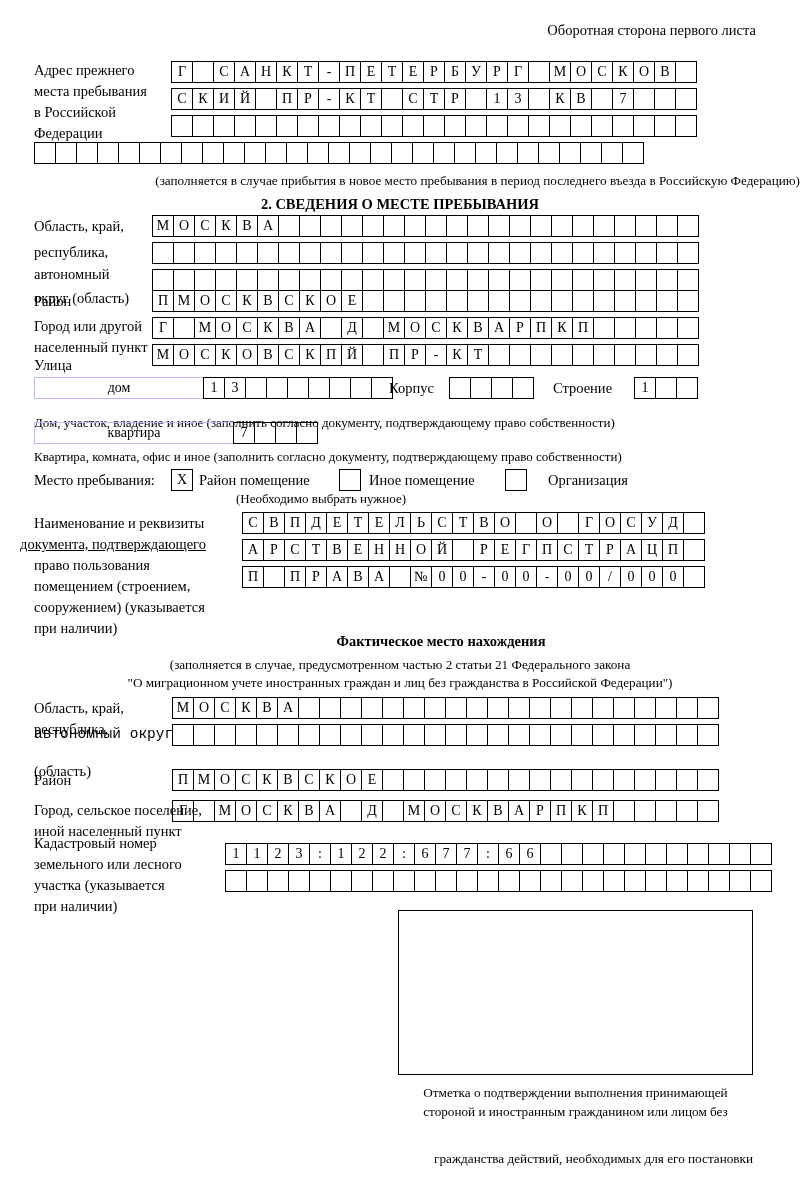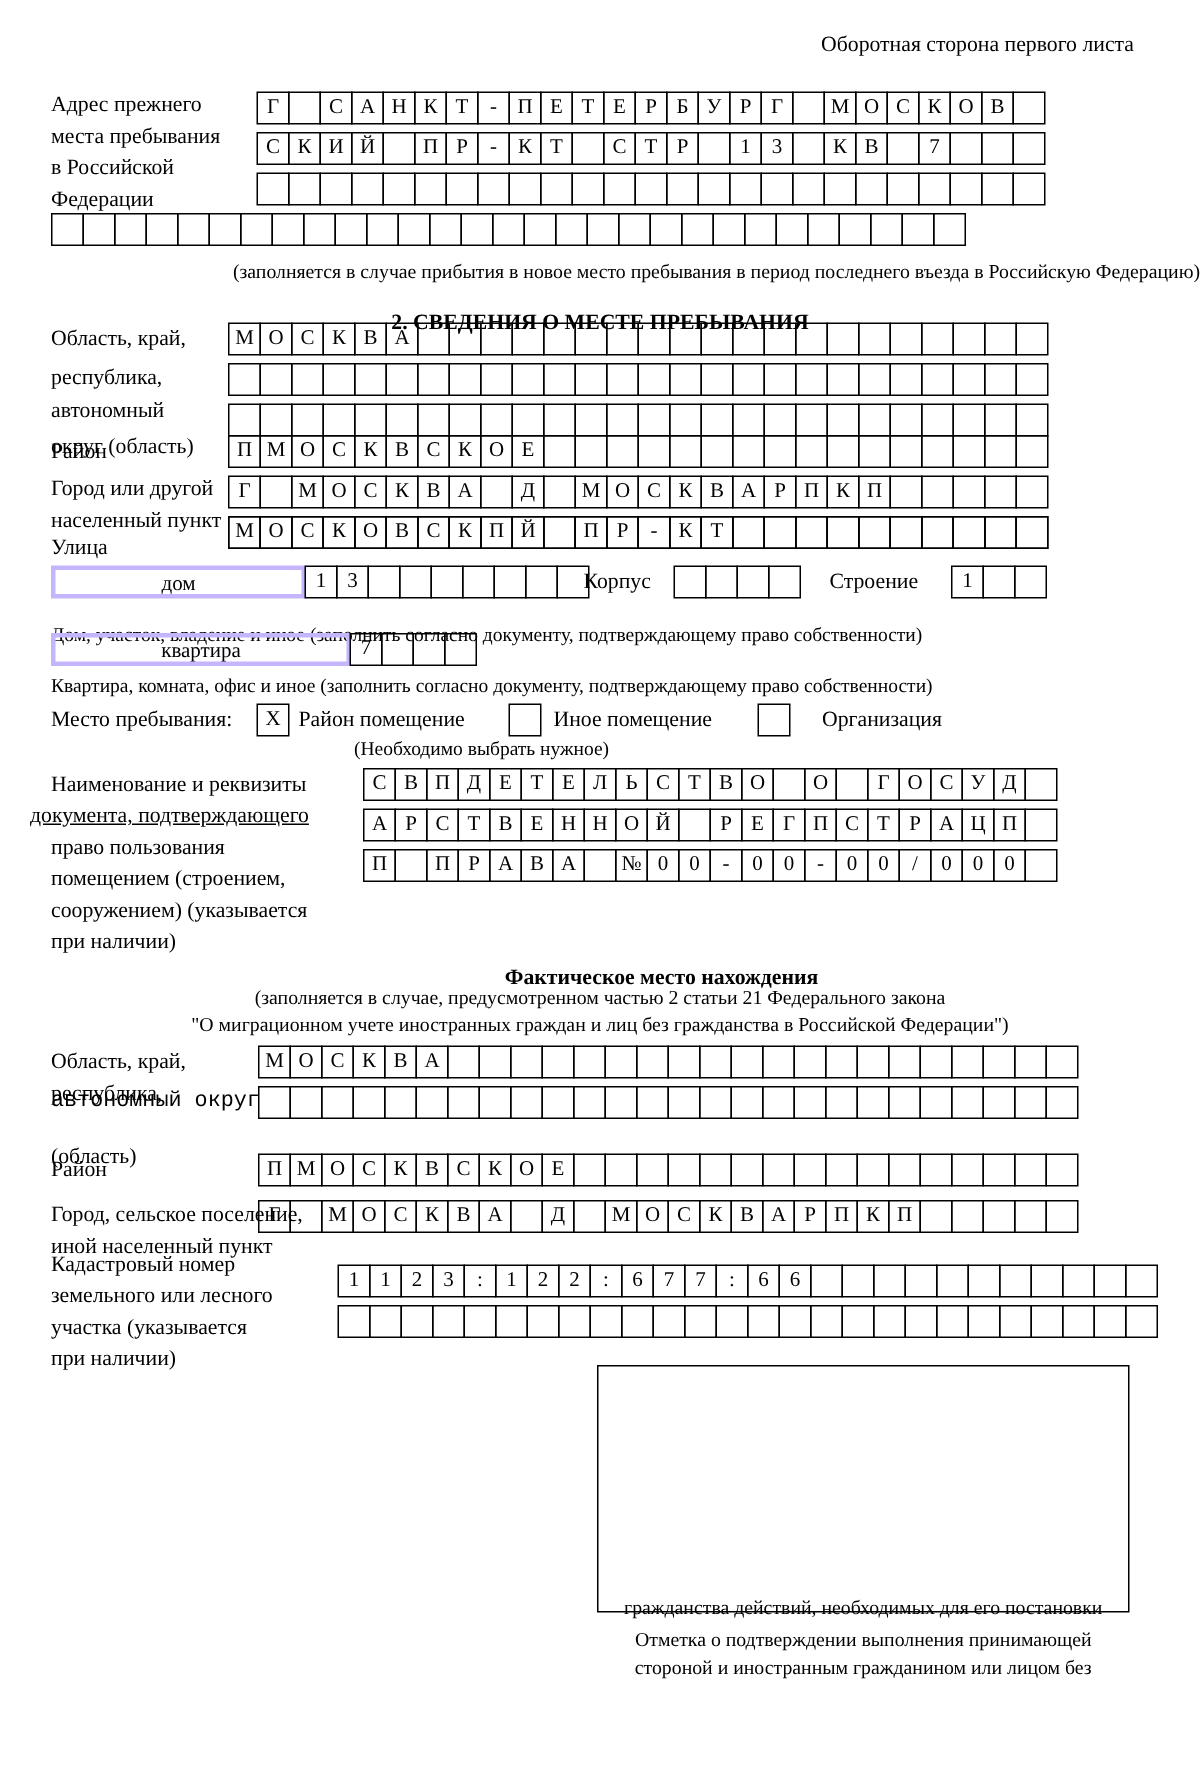--- a/index.html
+++ b/index.html
@@ -33,21 +33,20 @@
     white-space: nowrap;
   }
   .lbl.small { font-size: 13px; }
   .center-ttl {
     position: absolute;
     font-size: 14.5px;
     font-weight: bold;
     text-align: center;
     width: 100%;
     left: 0;
-    margin-top: 11px;
   }
   .center-txt {
     position: absolute;
     font-size: 13.2px;
     text-align: center;
     width: 100%;
     left: 0;
     line-height: 18px;
   }
   
@@ -60,21 +59,21 @@
     height: 22px;
     border: 1px solid #000;
     margin-right: -1px;
     box-sizing: border-box;
     font-size: 14px;
     line-height: 20px;
     text-align: center;
     font-family: "Liberation Serif", serif;
   }
   .boxwide {
-    border: 3px solid #c4b5fd;
+    border: 1px solid #c4b5fd;
     box-sizing: border-box;
     height: 22px;
     font-size: 14px;
     line-height: 20px;
     text-align: center;
   }
   .inline-lbl {
     position: absolute;
     font-size: 14.5px;
     line-height: 22px;
@@ -746,15 +745,15 @@
       <div class="cell"></div>
       <div class="cell"></div>
       <div class="cell"></div>
       <div class="cell"></div>
       <div class="cell"></div>
     </div>
 
   <div class="bigbox" style="left:398px; top:910px; width:355px; height:165px;"></div>
   <div class="lbl" style="left:398px; top:1102px; width:355px; text-align:center; font-size:13.2px; white-space:normal; line-height:19px;">стороной и иностранным гражданином или лицом без</div>
   <div class="lbl" style="left:398px; top:1083px; width:355px; text-align:center; font-size:13.2px; white-space:normal; line-height:19px;">Отметка о подтверждении выполнения принимающей</div>
-  <div class="lbl" style="left:398px; top:1062px; width:355px; text-align:center; font-size:13.2px; white-space:normal; line-height:19px;">гражданства действий, необходимых для его постановки</div>
+  <div class="lbl" style="left:398px; top:1149px; width:355px; text-align:right; font-size:13.2px; white-space:normal; line-height:19px;">гражданства действий, необходимых для его постановки</div>
 
 </div>
 
 </body></html>

